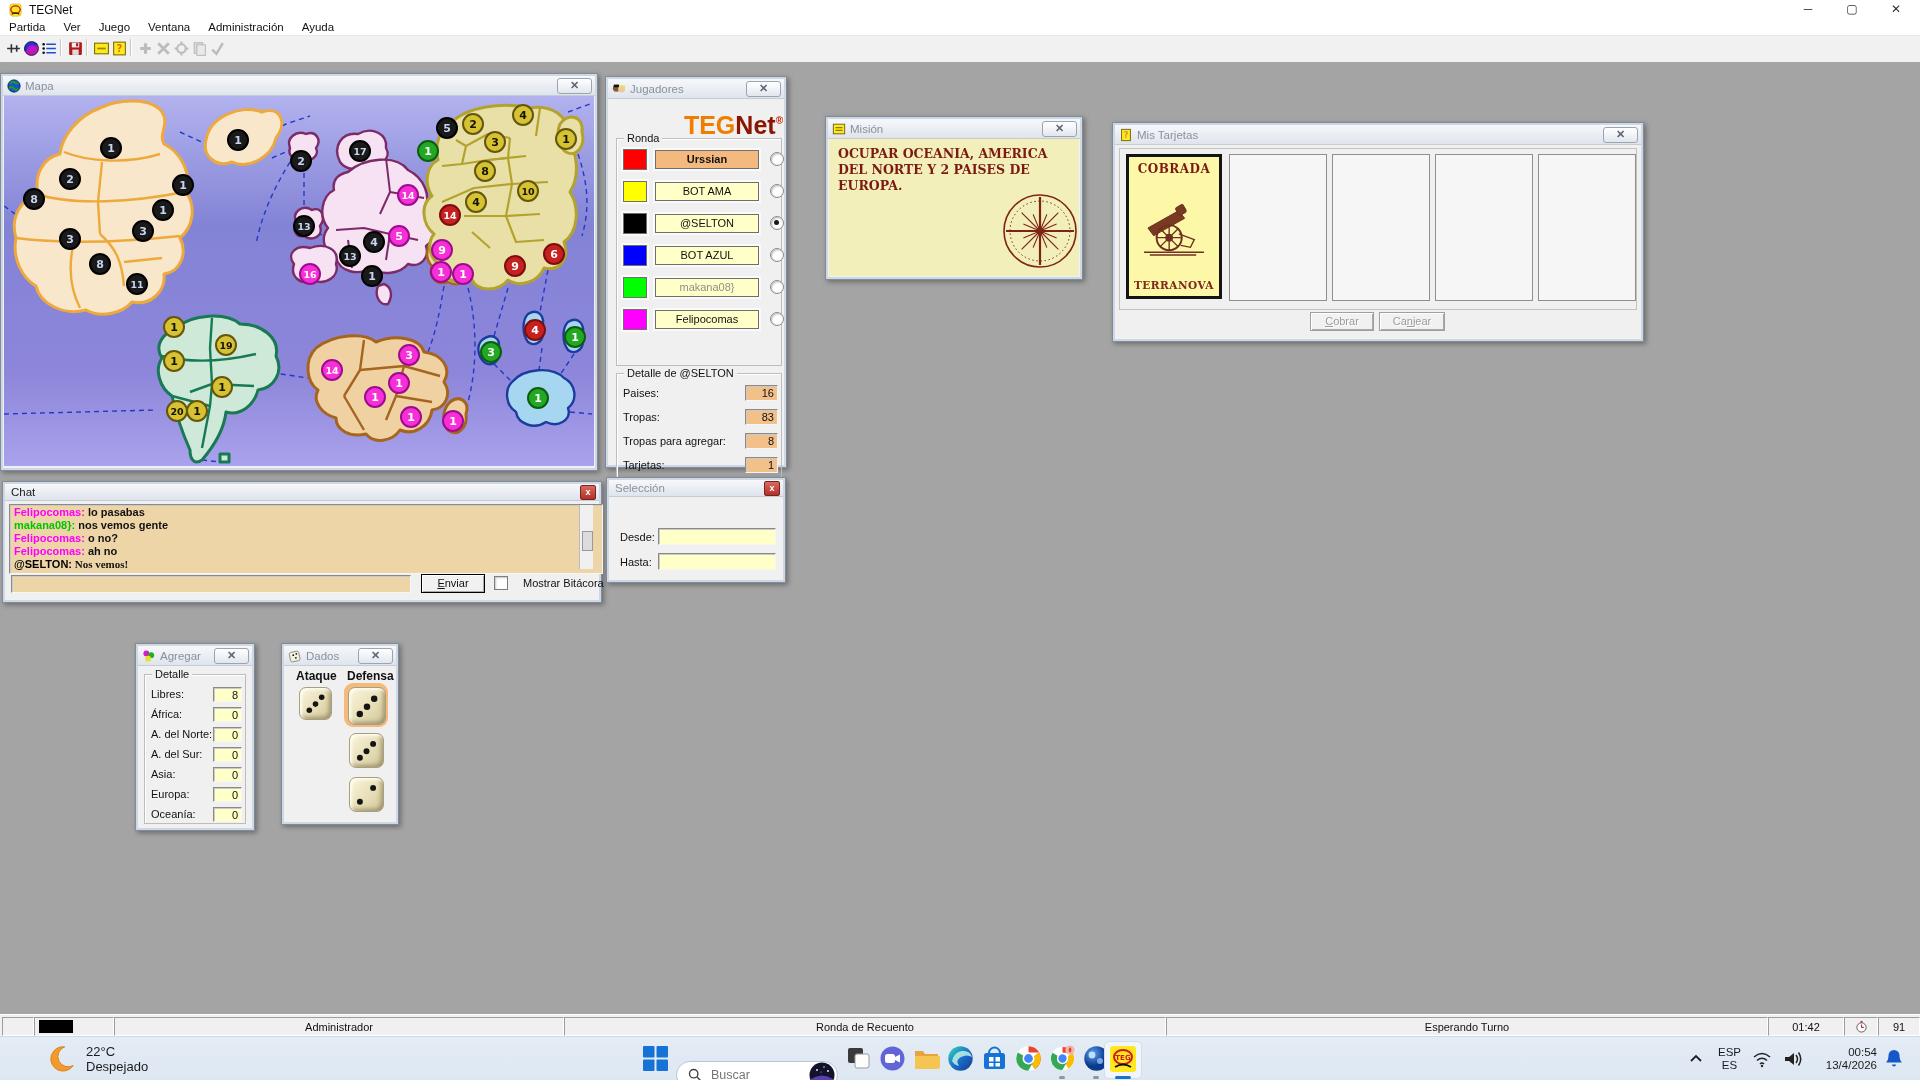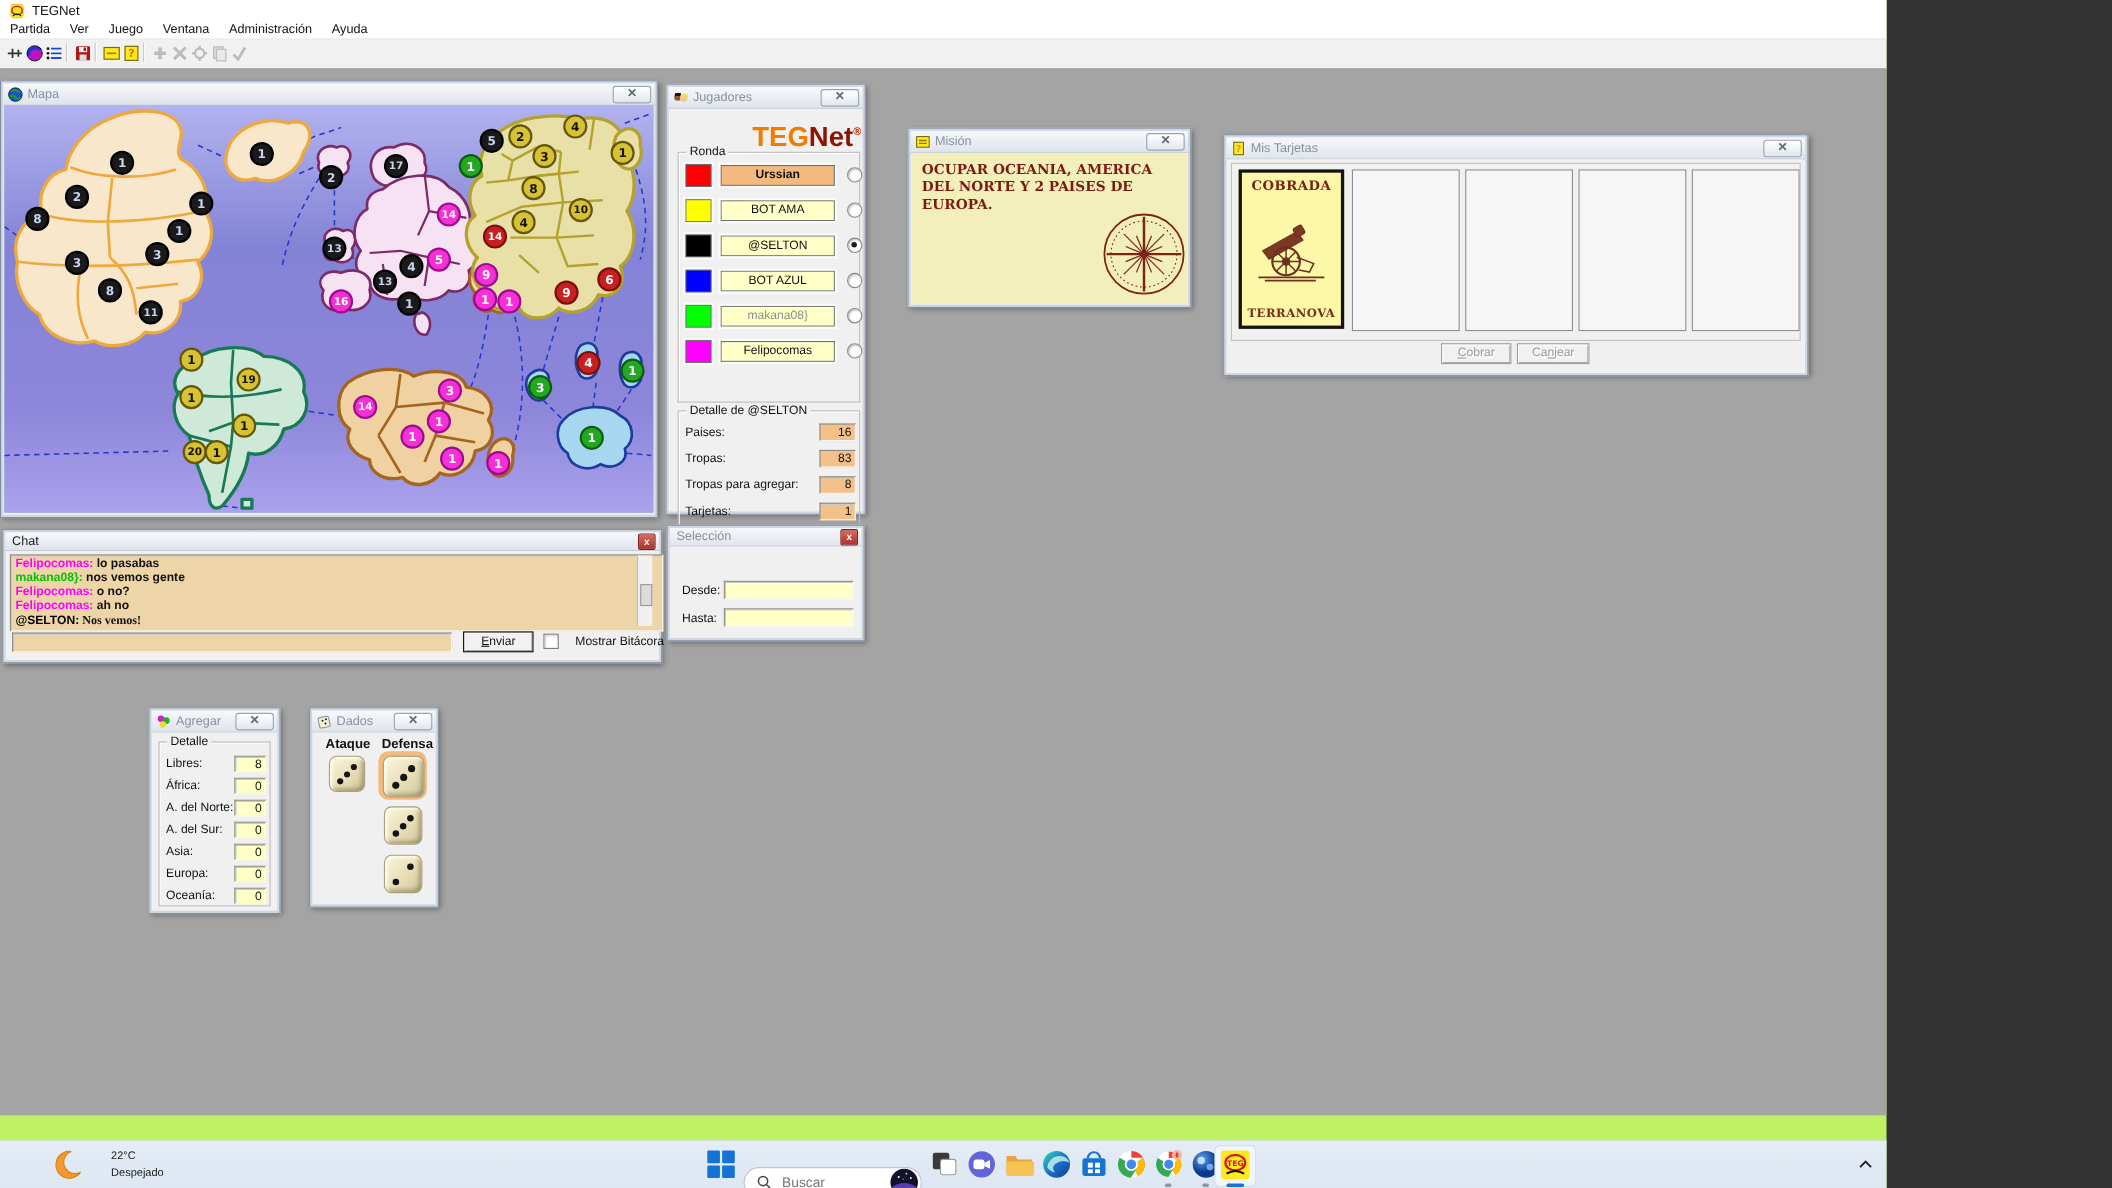--- a/index.html
+++ b/index.html
@@ -1,17 +1,17 @@
 <!DOCTYPE html>
 <html><head>
 <meta charset="utf-8">
 <style>
   html,body{margin:0;padding:0;background:#333;}
-  #screen{position:relative;width:1715px;height:1080px;overflow:hidden;
-    font-family:"Liberation Sans",sans-serif;background:#bef264;-webkit-font-smoothing:antialiased;}
+  #screen{position:relative;width:1920px;height:1080px;overflow:hidden;
+    font-family:"Liberation Sans",sans-serif;background:#ec4899;-webkit-font-smoothing:antialiased;}
   
   #main-titlebar{position:absolute;left:0;top:0;width:1920px;height:20px;background:#ffffff;
     display:flex;align-items:center;font-size:12px;color:#111;}
   #main-titlebar .ticon{width:15px;height:15px;margin:0 6px 0 8px;}
   .winctl{position:absolute;top:0;height:20px;width:44px;text-align:center;line-height:19px;
     font-size:12px;color:#333;}
   #menubar{position:absolute;left:0;top:20px;width:1920px;height:15px;background:#ffffff;
     font-size:11.5px;color:#111;display:flex;align-items:center;border-bottom:1px solid #e8e8e8;}
   .menuitem{padding:0 9px;height:15px;line-height:15px;}
   #toolbar{position:absolute;left:0;top:36px;width:1920px;height:26px;background:#f1f1f1;
@@ -769,28 +769,46 @@
             <div class="die" style="width: 33px; height: 33px; margin-bottom: 9px; margin-left: 5px;"><svg viewBox="0 0 100 100" width="33" height="33">
                 <circle cx="70" cy="30" r="9" fill="#141414"></circle>
                 <circle cx="30" cy="72" r="9" fill="#141414"></circle>
               </svg></div>
           </div>
       </div>
     </div>
 
   </div>
 
+  <div id="statusbar">
+    <div class="spanel" style="left:2px;width:30px"></div>
+    <div class="spanel" style="left:34px;width:78px">
+      <div id="status-swatch" style="width:34px;height:13px;background:#000;margin-right:36px"></div>
+    </div>
+    <div class="spanel" style="left:114px;width:448px">Administrador</div>
+    <div class="spanel" style="left:564px;width:600px">Ronda de Recuento</div>
+    <div class="spanel" style="left:1166px;width:600px">Esperando Turno</div>
+    <div class="spanel" style="left:1768px;width:74px">01:42</div>
+    <div class="spanel" style="left:1844px;width:32px">
+      <svg width="13" height="13" viewBox="0 0 14 14">
+        <circle cx="7" cy="8" r="5" fill="#fff" stroke="#555"></circle>
+          <rect x="6" y="1" width="2" height="2" fill="#b03030"></rect>
+          <path d="M7,8 L7,4.8 M7,8 L9.4,8" stroke="#b03030" stroke-width="1.2"></path>
+        </svg>
+    </div>
+    <div class="spanel" style="left:1878px;width:40px">91</div>
+  </div>
 
   <div id="taskbar">
     <div class="tb-item" style="left:46px">
       <svg width="30" height="30" viewBox="0 0 32 32">
         <path d="M20,3 A13,13 0 1 0 29,23 A11,11 0 1 1 20,3 Z" fill="#f29a2e"></path>
         <path d="M20,3 A13,13 0 1 0 29,23 A11,11 0 1 1 20,3 Z" fill="none" stroke="#d97f12" stroke-width="1"></path>
         </svg>
-      <div style="margin-left:25px;font-size:10px;color:#1b1b1b;line-height:15px">
+      <div style="margin-left:10px;font-size:13px;color:#1b1b1b;line-height:15px">
         <div>22°C</div>
         <div>Despejado</div>
       </div>
     </div>
 
     <div class="appico" style="left:642px">
       <svg viewBox="0 0 27 27">
           <g fill="#1573d6">
             <rect x="1" y="1" width="11.5" height="11.5" rx="1"></rect>
             <rect x="14.5" y="1" width="11.5" height="11.5" rx="1"></rect>

